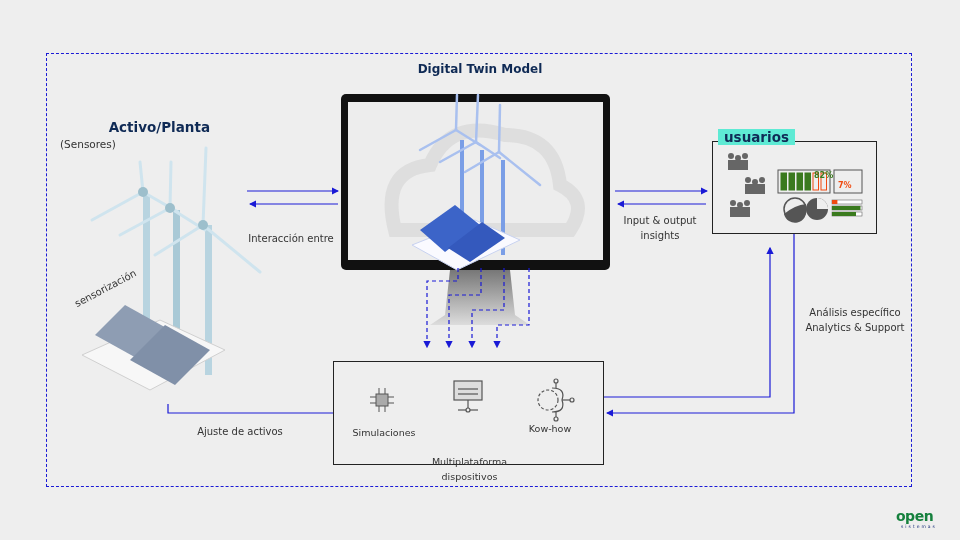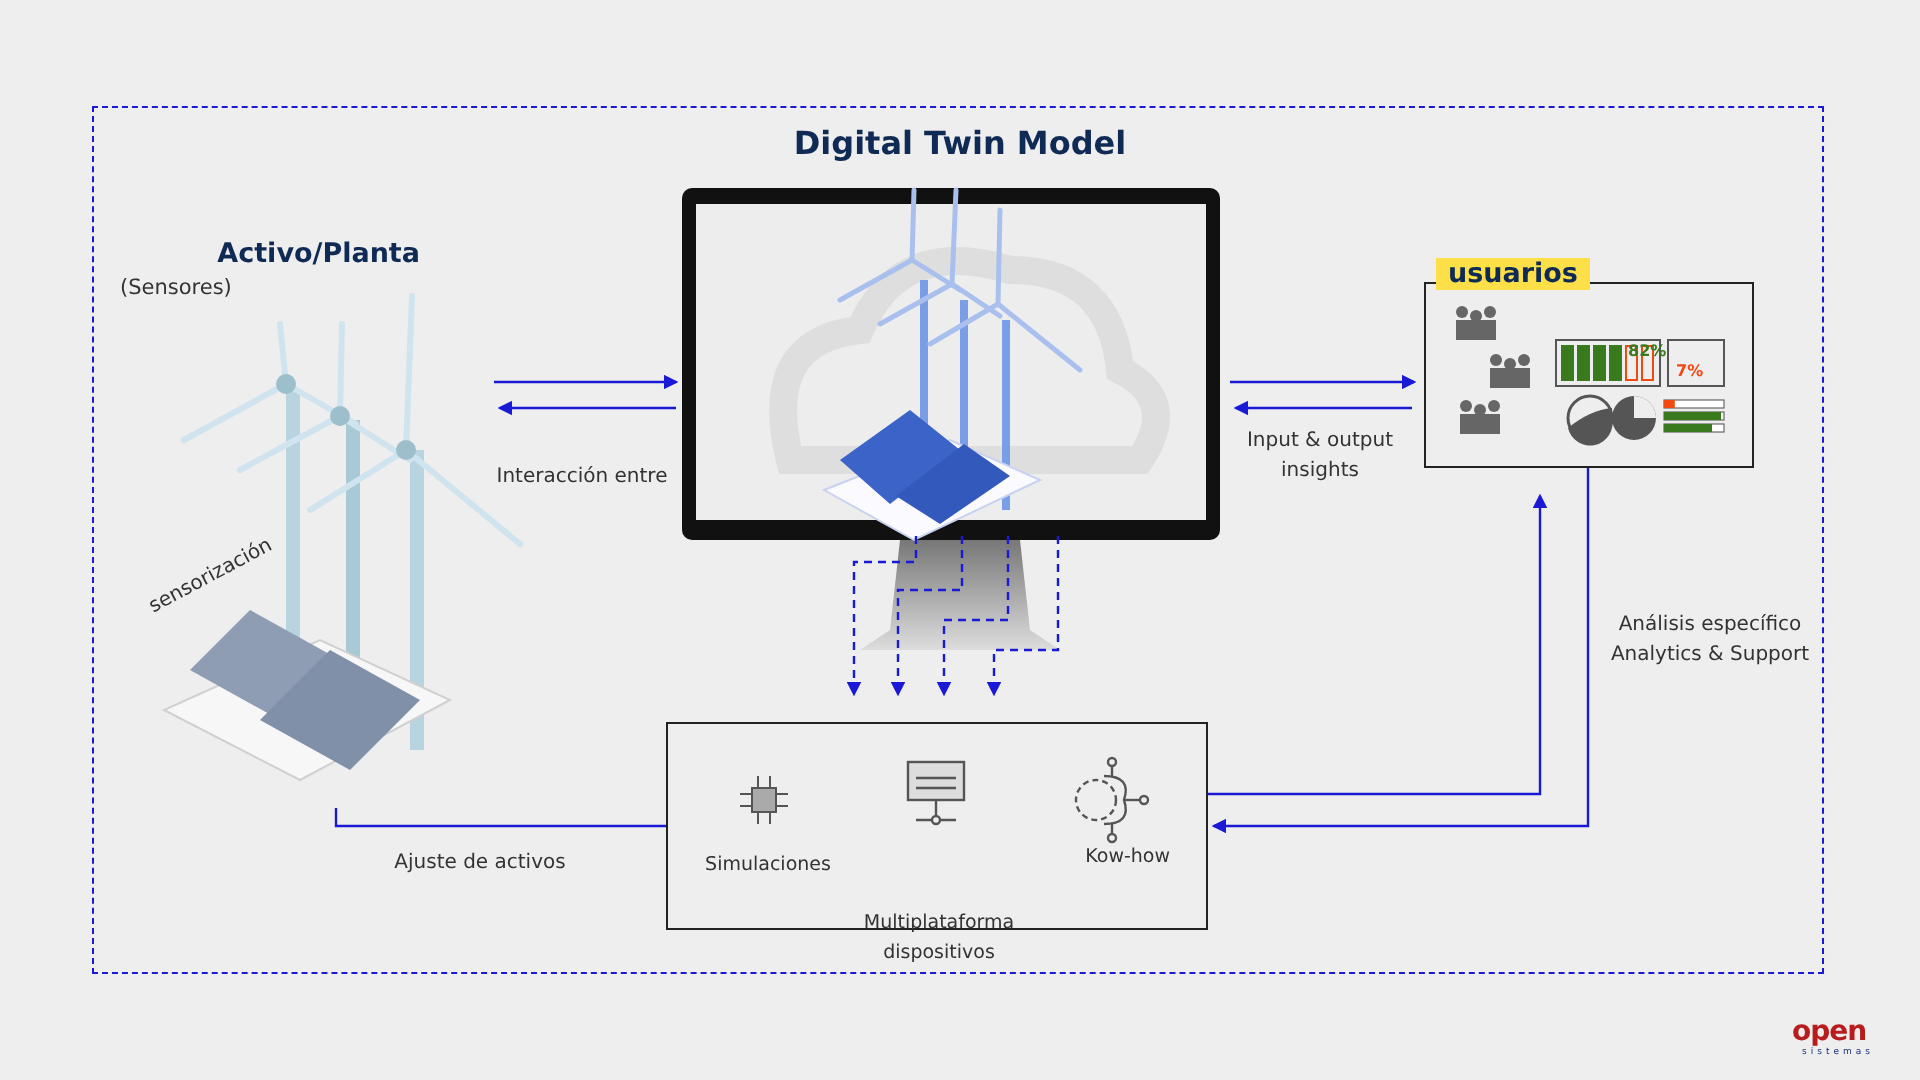--- a/index.html
+++ b/index.html
@@ -1,29 +1,29 @@
 <!DOCTYPE html>
 <html><head>
 <meta charset="utf-8">
 <style>
   html, body { margin:0; padding:0; }
   body { width:960px; height:540px; background:#eeeeee; position:relative; overflow:hidden;
          font-family:"DejaVu Sans", "Liberation Sans", sans-serif; }
   .abs { position:absolute; }
   .frame { left:46px; top:53px; width:866px; height:434px; border:1.5px dashed #1a1ad6; box-sizing:border-box; }
-  .title { left:340px; top:62px; width:280px; text-align:center; font-weight:bold; font-size:16px; color:#0f2a55; }
+  .title { left:340px; top:62px; width:280px; text-align:center; font-weight:bold; font-size:12px; color:#0f2a55; }
   .asset-title { left:60px; top:119px; width:150px; text-align:right; font-weight:bold; font-size:13.5px; color:#0f2a55; }
   .asset-sub { left:60px; top:138px; width:150px; text-align:left; font-size:10.5px; color:#333; }
   .lbl { font-size:10px; color:#333; text-align:center; line-height:15px; }
   .sens { left:78px; top:298px; font-size:10px; color:#333; transform:rotate(-28deg); transform-origin:left bottom; }
   .users-box { left:712px; top:141px; width:165px; height:93px; border:1.3px solid #222; box-sizing:border-box; }
-  .users-title { left:718px; top:129px; padding:0 6px; background:#fde047; font-weight:bold; font-size:13.5px; color:#0f2a55; }
+  .users-title { left:718px; top:129px; padding:0 6px; background:#5eead4; font-weight:bold; font-size:13.5px; color:#0f2a55; }
   .tools-box { left:333px; top:361px; width:271px; height:104px; border:1.3px solid #222; box-sizing:border-box; }
   .tool-lbl { font-size:9.5px; color:#333; text-align:center; line-height:15px; }
-  .logo { left:896px; top:508px; font-size:14px; color:#b91c1c; font-weight:bold; letter-spacing:-0.5px; }
+  .logo { left:896px; top:508px; font-size:14px; color:#15803d; font-weight:bold; letter-spacing:-0.5px; }
   .logo-sub { left:901px; top:524px; font-size:4.5px; color:#1a2f7a; letter-spacing:2px; }
   svg { position:absolute; left:0; top:0; }
 </style>
 </head>
 <body>
 
 <div class="abs frame"></div>
 
 <svg width="960" height="540">
   <defs>
@@ -211,18 +211,18 @@
 <div class="abs" style="left:838px;top:181px;font-size:8px;font-weight:bold;color:#f04a10;">7%</div>
 
 <div class="abs tools-box"></div>
 <div class="abs tool-lbl" style="left:344px;top:425px;width:80px;">
   <div>Simulaciones</div>
 </div>
 <div class="abs tool-lbl" style="left:422px;top:422px;width:95px;margin-top:32px;">
   <div>Multiplataforma</div>
   <div>dispositivos</div>
 </div>
-<div class="abs tool-lbl" style="left:515px;top:421px;width:70px;text-align:right;">
+<div class="abs tool-lbl" style="left:515px;top:421px;width:70px;">
   <div>Kow-how</div>
 </div>
 
 <div class="abs logo">open</div>
 <div class="abs logo-sub">sistemas</div>
 
 </body></html>

